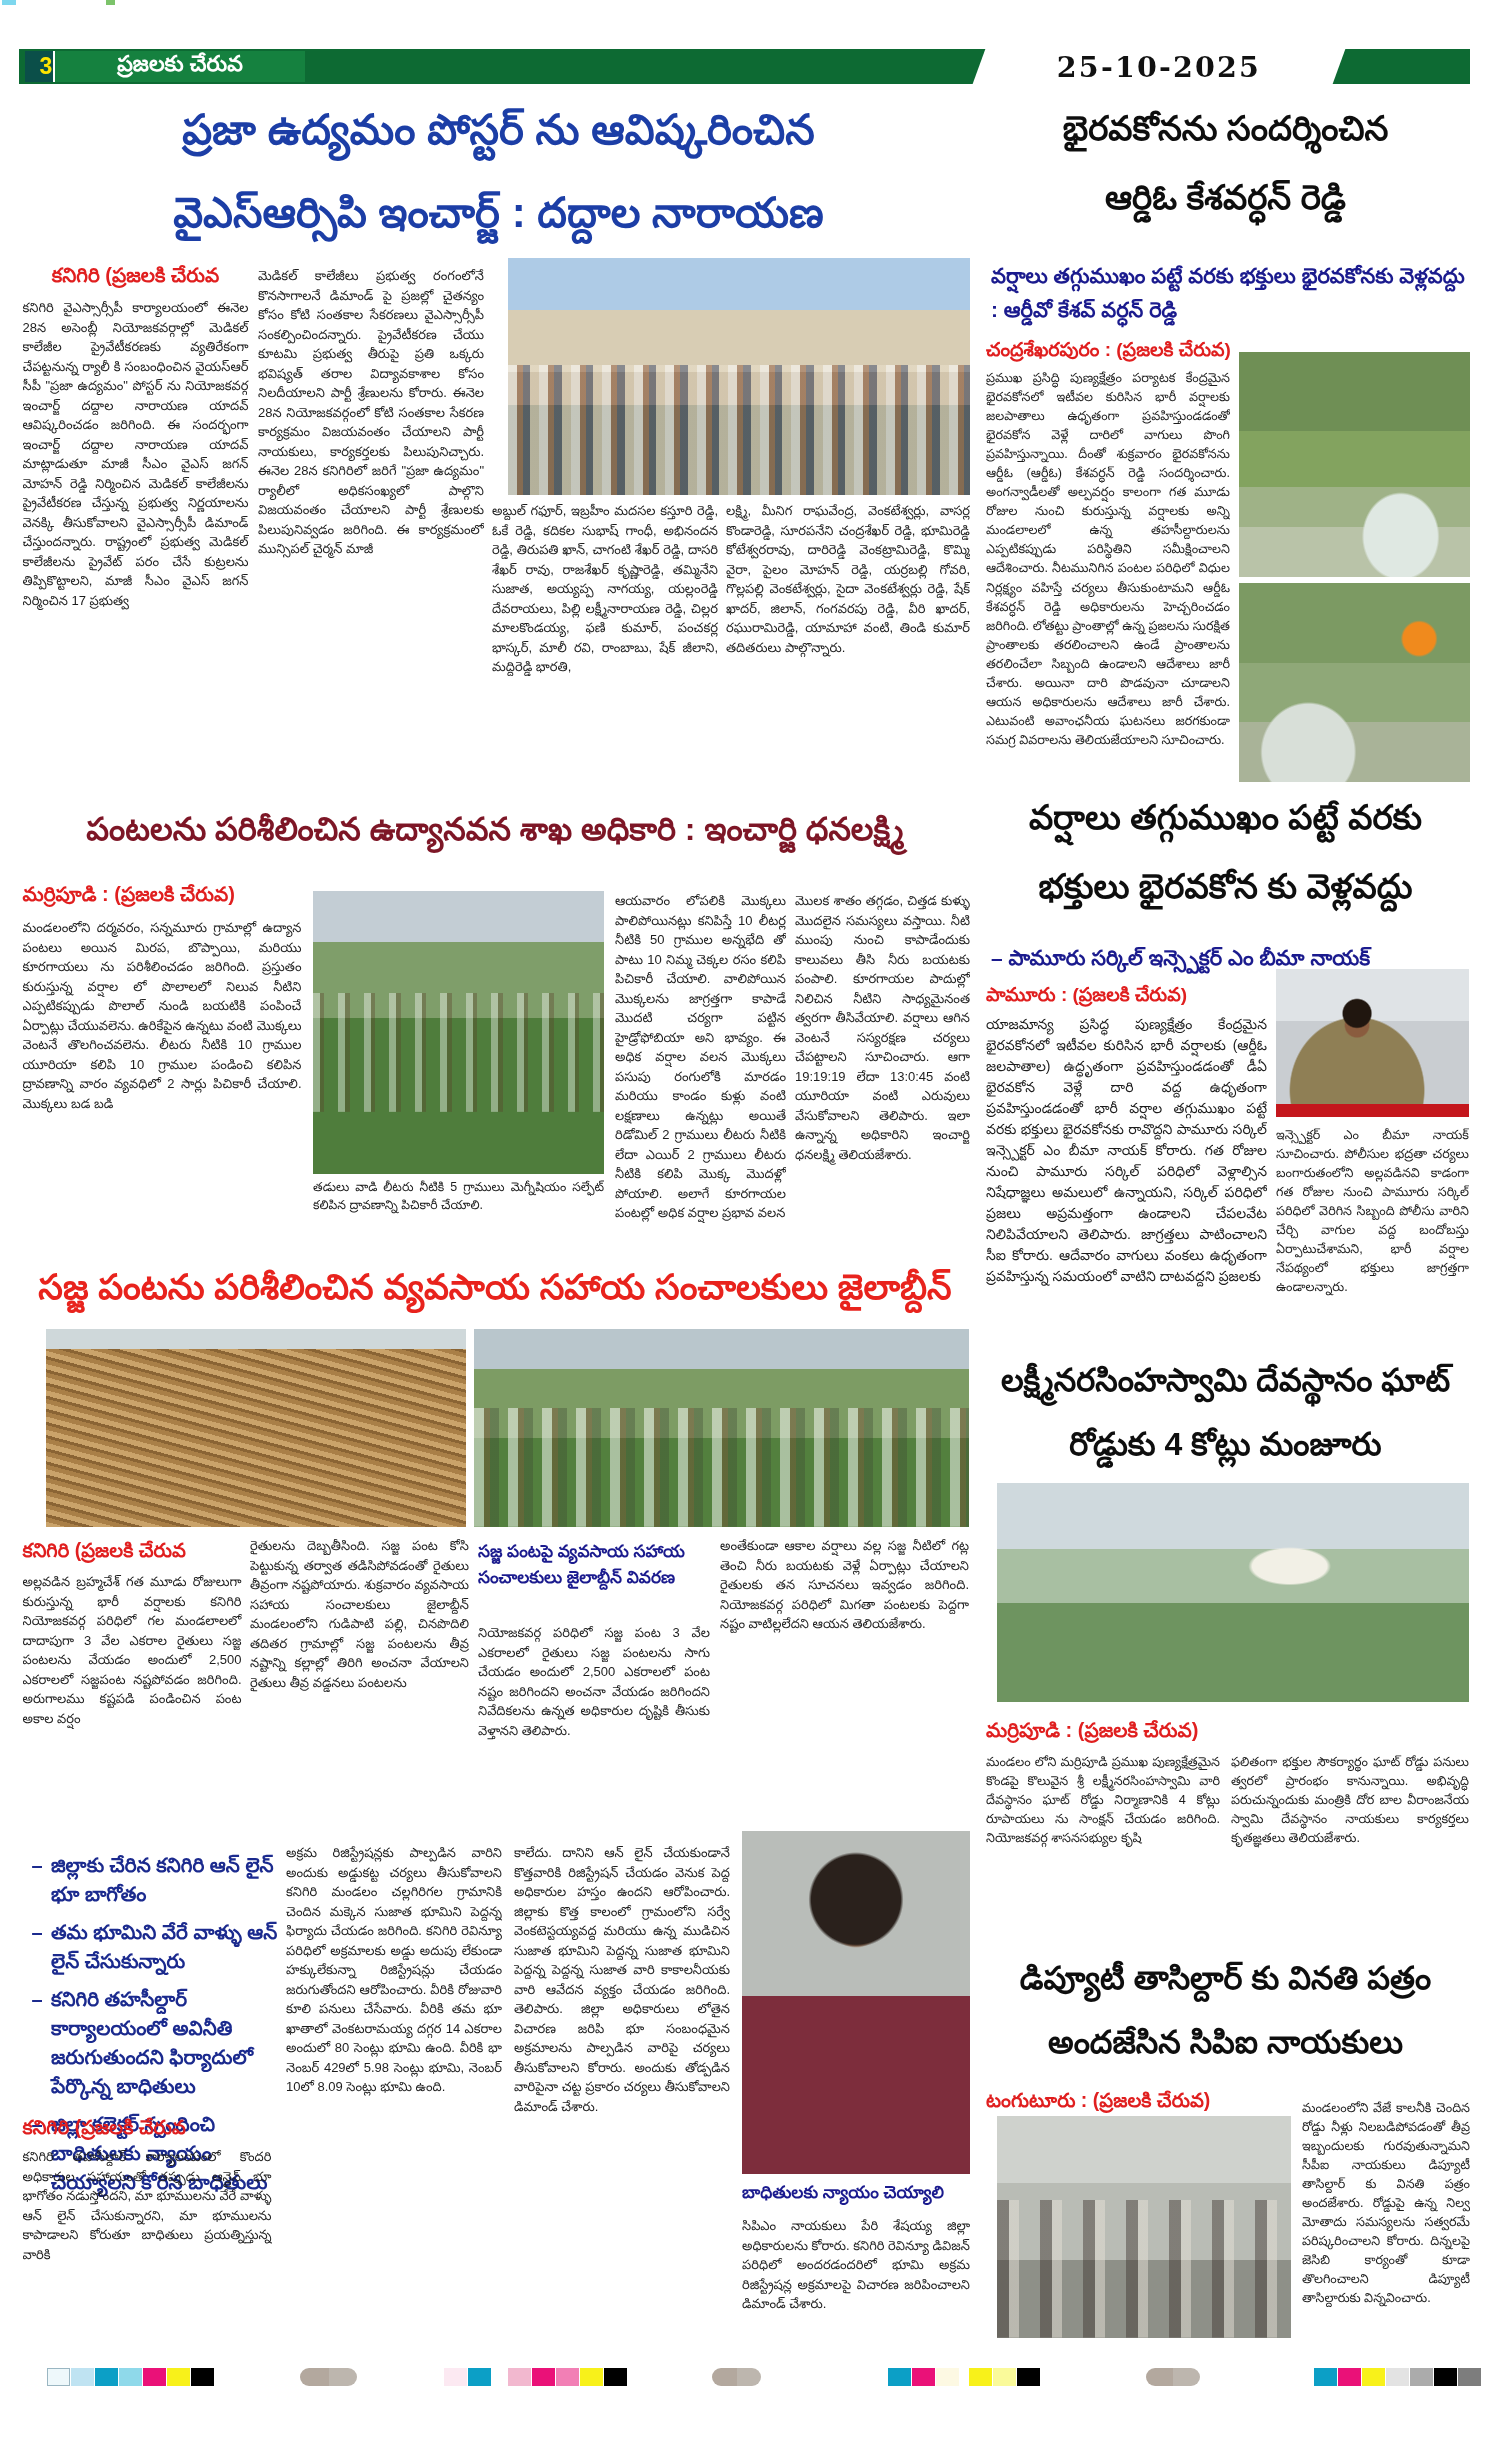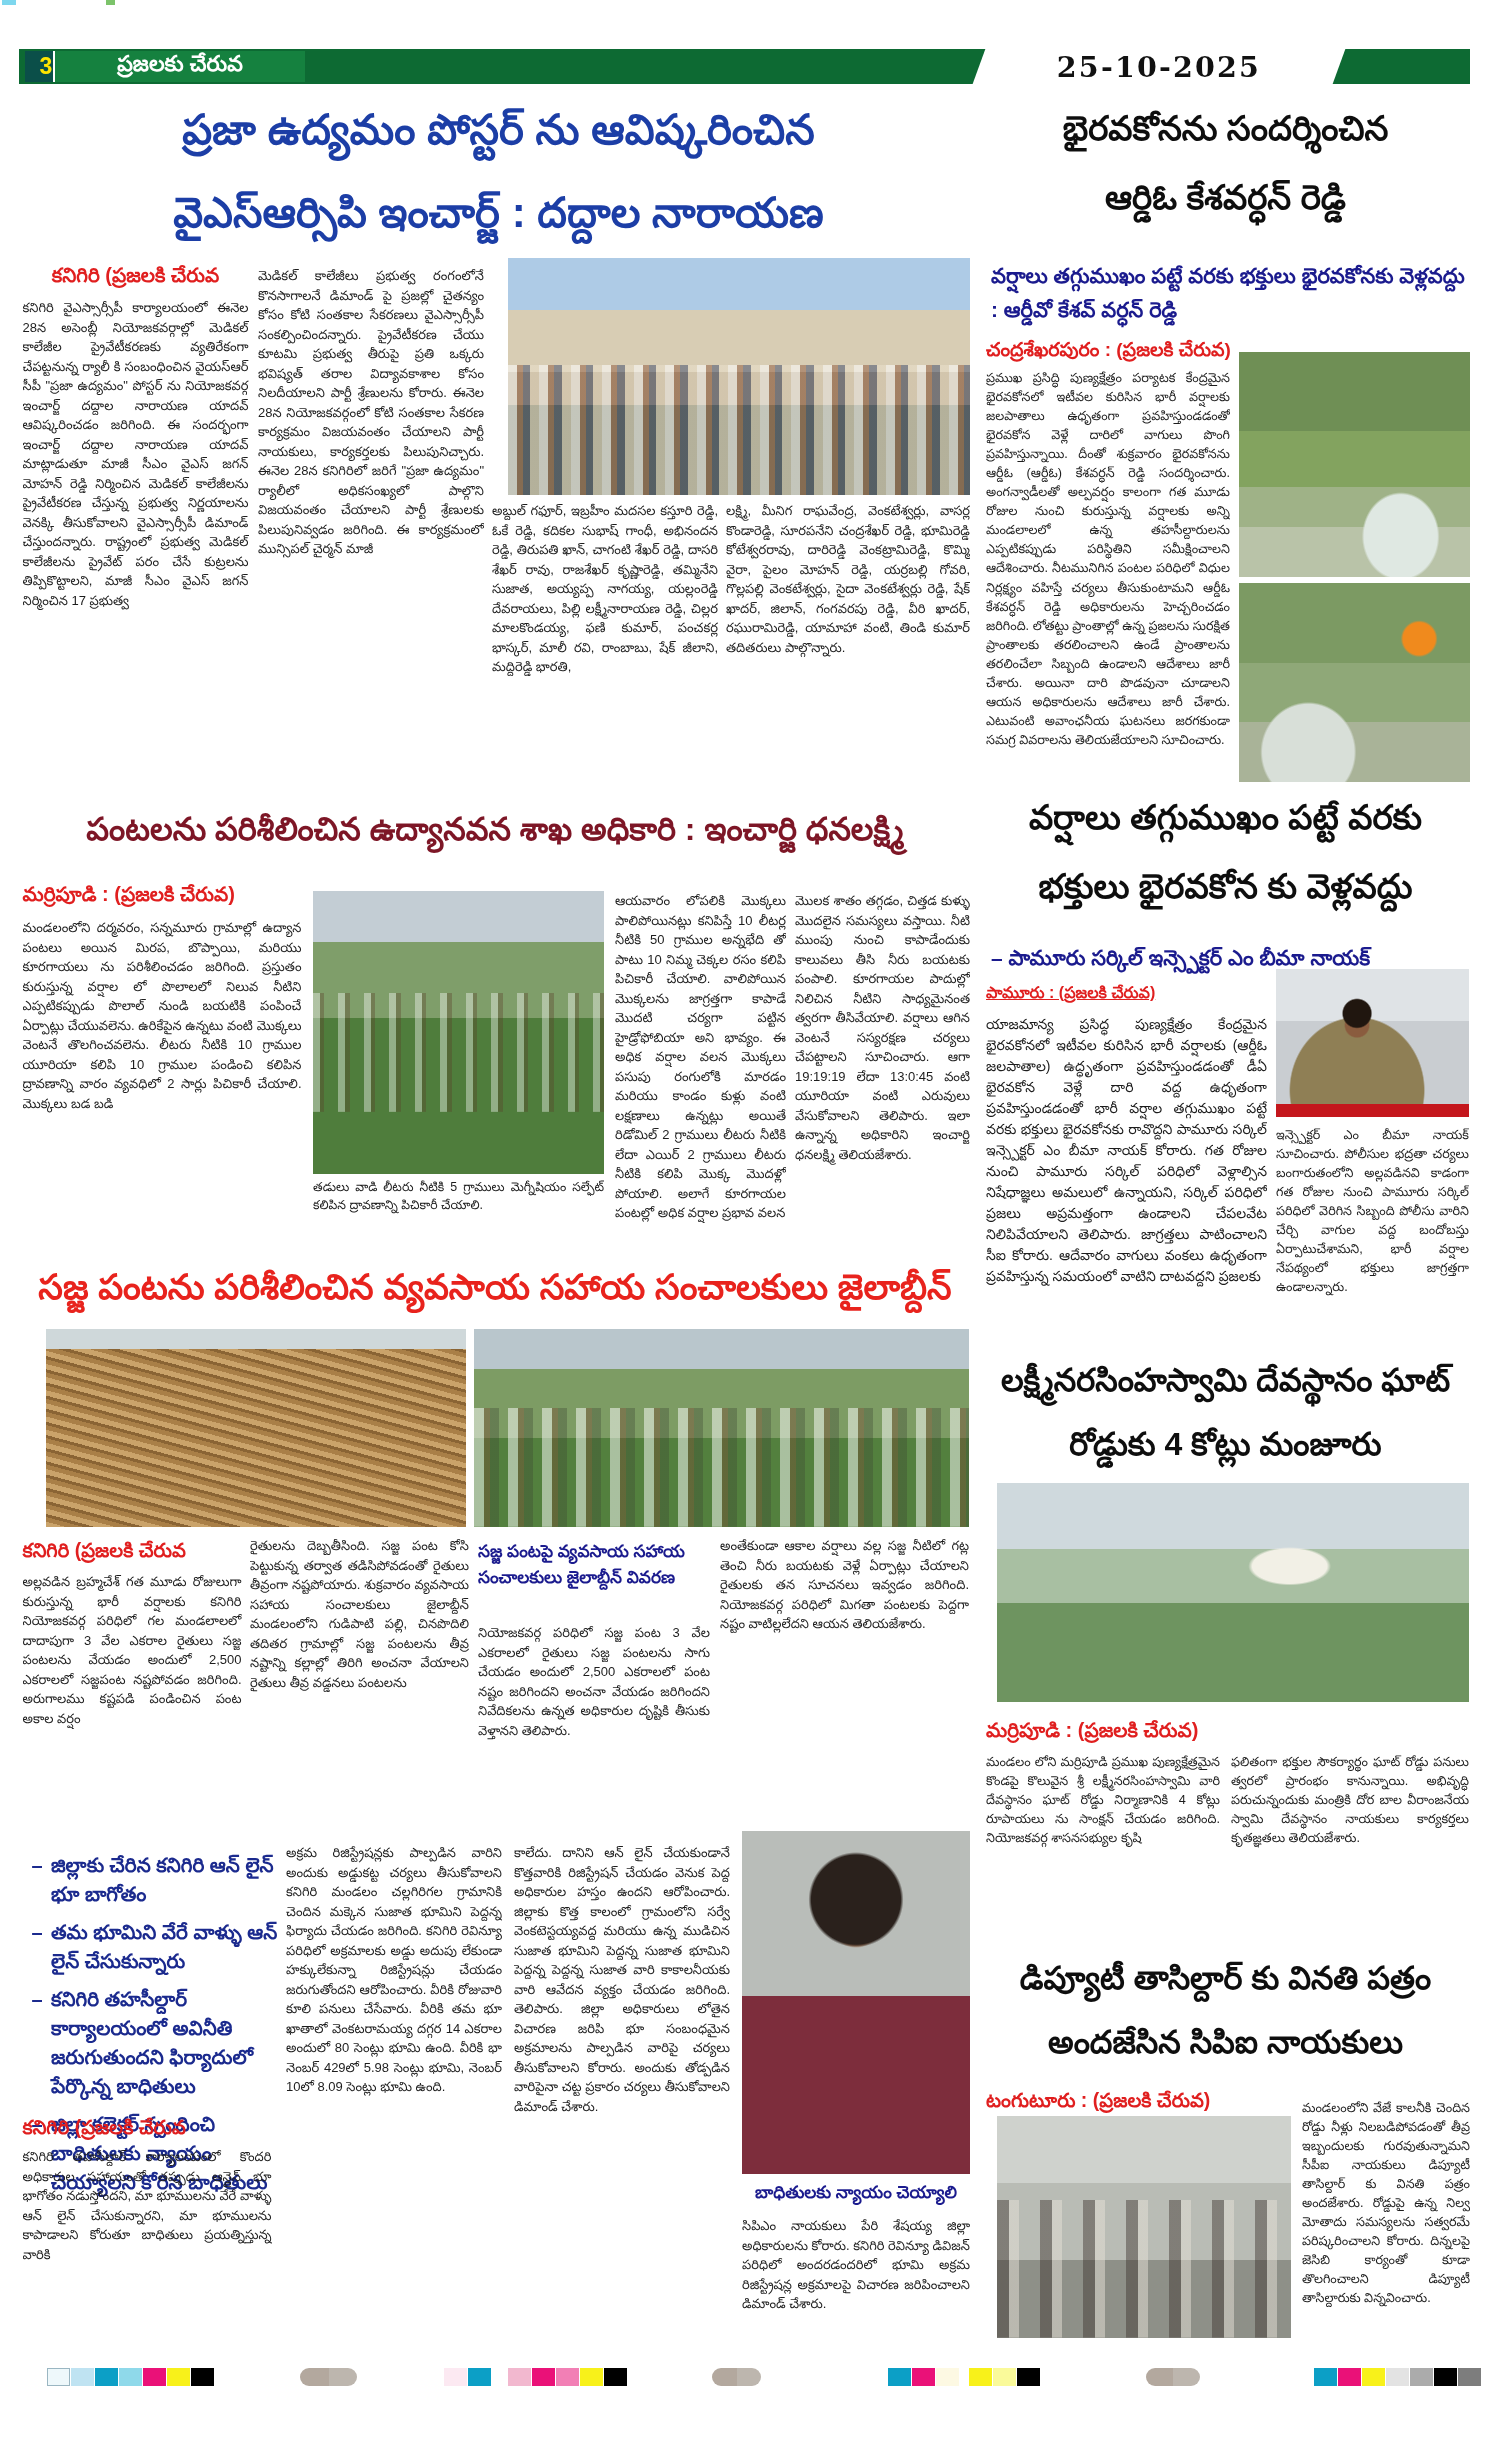--- a/index.html
+++ b/index.html
@@ -77,21 +77,21 @@
   .photo-sajja-group{left:474px;top:1329px;width:495px;height:198px;
     background-image:
       repeating-linear-gradient(90deg, rgba(255,255,255,.5) 0 9.7px, rgba(120,70,50,.4) 9.7px 15.7px,
         rgba(60,70,50,.35) 15.7px 25px, transparent 25px 34px),
       linear-gradient(180deg,#b9c6cc 0 20%,#7d9c64 20% 55%,#53803e 55% 100%);
     background-size:100% 60%,100% 100%;background-position:bottom,top;}
   
   .pm-h1{left:982px;top:798px;width:487px;font-size:34px;color:#0e0e0e;}
   .pm-h2{left:982px;top:867px;width:487px;font-size:34px;color:#0e0e0e;}
   .pm-by{left:991px;top:946px;width:472px;font-size:21px;color:#1b1b8e;font-weight:bold;}
-  .pm-date{left:986px;top:984px;width:300px;font-size:16px;text-decoration:underline;}
+  .pm-date{left:986px;top:984px;width:300px;font-size:19px;}
   .pm-c1{left:986px;top:1014px;width:281px;height:330px;font-size:14px;}
   .pm-c2{left:1276px;top:1126px;width:193px;height:217px;font-size:12.7px;}
   .photo-police{left:1276px;top:969px;width:193px;height:148px;
     background-image:
       linear-gradient(0deg,#c4161c 0 9%,transparent 9%),
       radial-gradient(circle at 42% 30%, #20160f 0 9%, transparent 10%),
       radial-gradient(circle at 42% 38%, #8a5c3e 0 8%, transparent 9%),
       radial-gradient(ellipse at 42% 82%, #8f7f55 0 42%, transparent 43%),
       linear-gradient(180deg,#dfe3e6 0 35%,#c9cdd1 35% 100%);}
   
@@ -106,21 +106,21 @@
       linear-gradient(180deg,#cfd9dd 0 30%,#a8bfa2 30% 55%,#6e9460 55% 100%);}
   
   .c-head{left:22.5px;top:1794px;width:945px;font-size:34px;color:#0e0e0e;}
   .c-bullets{left:31.5px;top:1851px;width:250px;color:#1b2a8e;font-size:20px;font-weight:bold;line-height:1.45;}
   .c-bullets .bl{margin-bottom:9px;padding-left:19.5px;position:relative;}
   .c-bullets .bl::before{content:"–";position:absolute;left:0;top:0;}
   .c-date{left:22.5px;top:2116px;width:255px;font-size:19.5px;}
   .c-c1{left:22.5px;top:2147px;width:249px;height:222px;}
   .c-c2{left:286px;top:1843px;width:216px;height:526px;}
   .c-c3{left:514px;top:1843px;width:216px;height:526px;}
-  .c-sub{left:742px;top:2183px;width:228px;font-size:17px;color:#1b1b8e;font-weight:bold;text-align:center;}
+  .c-sub{left:742px;top:2183px;width:228px;font-size:17px;color:#1b1b8e;font-weight:bold;text-align:left;}
   .c-c4{left:742px;top:2216px;width:228px;height:153px;}
   .photo-woman{left:742px;top:1831px;width:228px;height:343px;
     background-image:
       radial-gradient(circle at 50% 20%, #2a211c 0 15%, transparent 16%),
       radial-gradient(circle at 50% 26%, #9c6b4a 0 9%, transparent 10%),
       linear-gradient(0deg,#7d2d3c 0 52%,transparent 52%),
       linear-gradient(180deg,#b9bdb9 0 100%);}
   
   .cp-h1{left:982px;top:1960px;width:487px;font-size:32px;color:#0e0e0e;}
   .cp-h2{left:982px;top:2024px;width:487px;font-size:32px;color:#0e0e0e;}

